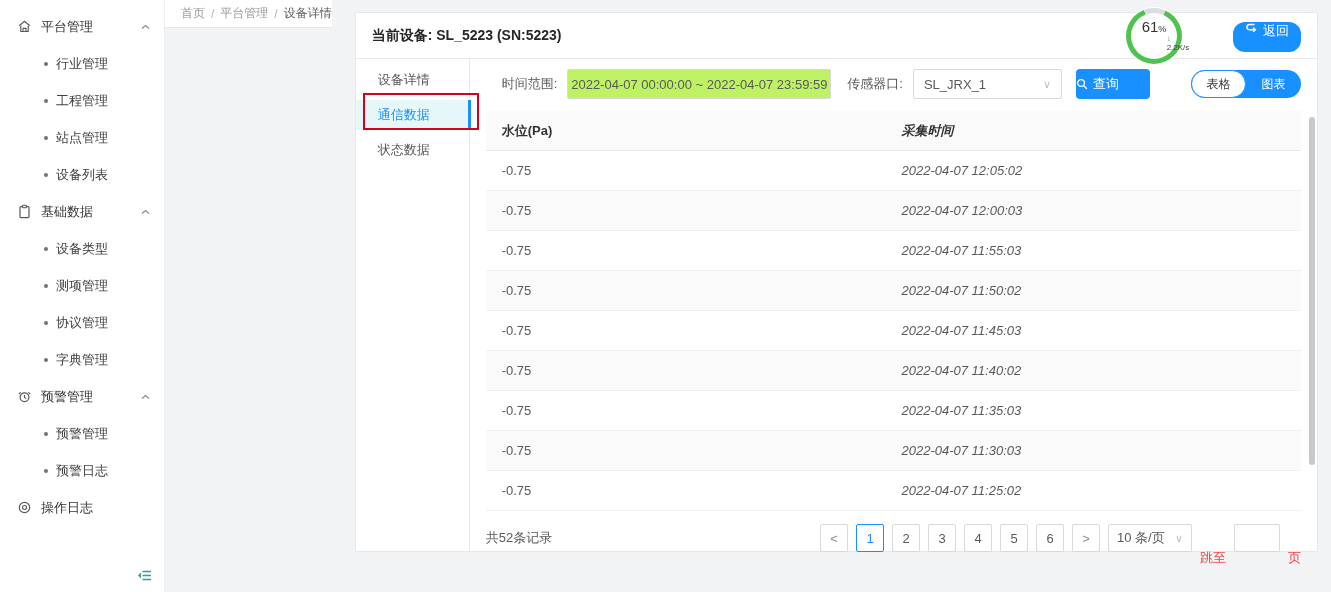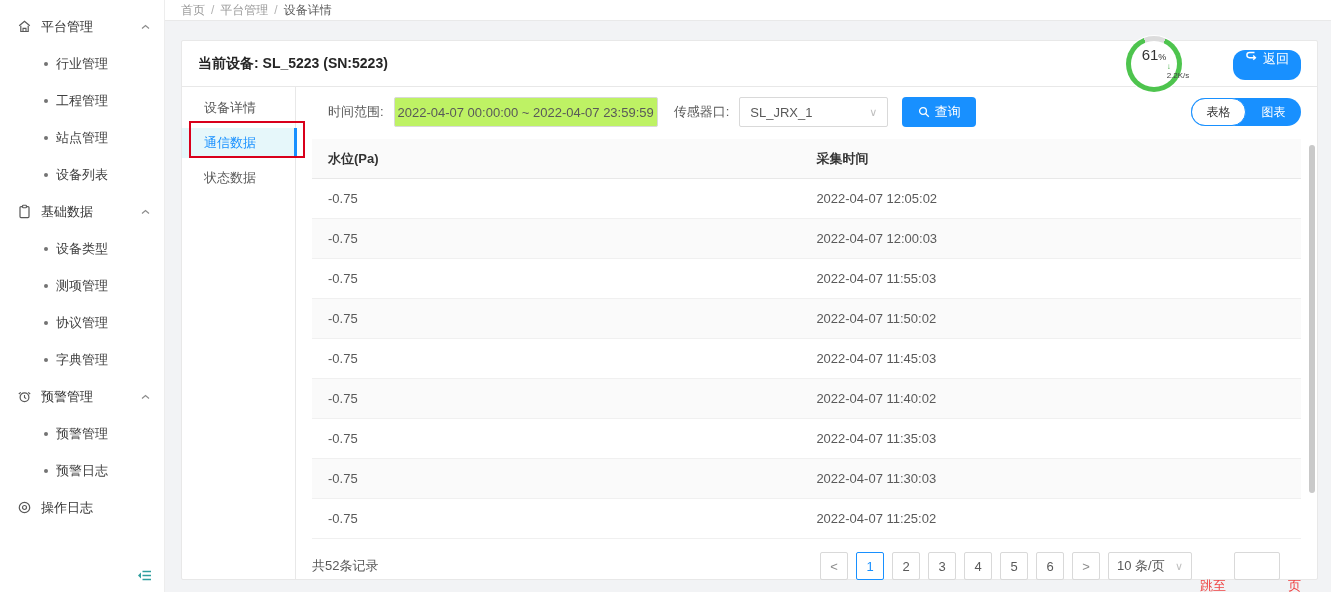--- a/index.html
+++ b/index.html
@@ -12,21 +12,21 @@
   .menu { padding-top:8px; }
   .menu-group-header { display:flex; align-items:center; height:37px; padding:0 14px 0 16px; cursor:pointer; color:#333; }
   .menu-group-header .gicon { width:16px; height:16px; margin-right:9px; display:inline-flex; align-items:center; justify-content:center; }
   .menu-group-header .glabel { flex:1; font-size:13px; }
   .menu-group-header .chev { color:#8c8c8c; display:inline-flex; }
   .menu-sub { display:flex; align-items:center; height:37px; padding-left:44px; color:#404040; font-size:13px; cursor:pointer; }
   .menu-sub .dot { width:4px; height:4px; border-radius:50%; background:#737373; margin-right:8px; flex-shrink:0; }
   .collapse-btn { position:absolute; bottom:10px; right:12px; cursor:pointer; display:inline-flex; }
 
   
-  .main { flex:1; display:flex; flex-direction:column; position:relative;gap:7px; }
+  .main { flex:1; display:flex; flex-direction:row; position:relative;gap:7px; }
   .breadcrumb { height:28px; background:#fff; border-bottom:1px solid #e9e9e9; display:flex; align-items:center; padding-left:16px; font-size:12px; }
   .bc-item { color:#999; cursor:pointer; }
   .bc-item.last { color:#595959; cursor:default; }
   .bc-sep { color:#b3b3b3; margin:0 6px; }
 
   .content { flex:1; padding:12px 13px 12px 16px; }
   .card { position:relative; background:#fff; border:1px solid #e8e8e8; border-radius:2px; height:540px; }
 
   .card-header { height:46px; border-bottom:1px solid #e8e8e8; display:flex; align-items:center; padding:0 16px; }
   .device-title { font-size:14px; font-weight:bold; color:#262626; }
@@ -53,33 +53,33 @@
   .annotation-box { position:absolute; left:7px; top:34px; width:116px; height:37px; border:2px solid #d9001b; z-index:6; pointer-events:none; }
 
   
   .panel { flex:1; padding:10px 16px 0 16px; display:flex; flex-direction:column; position:relative; }
   .filter-row { display:flex; align-items:center; height:30px; margin-bottom:12px;margin-left:16px; }
   .f-label { color:#595959; margin-right:10px; font-size:13px; }
   .time-input { width:264px; height:30px; border:1px solid #d9d9d9; border-radius:2px; display:flex; align-items:center; justify-content:center; color:#595959; font-size:13px; background:#bef264; cursor:text; }
   .sensor-select { width:149px; height:30px; border:1px solid #d9d9d9; border-radius:2px; display:flex; align-items:center; padding:0 10px; color:#595959; font-size:13px; justify-content:space-between; cursor:pointer; background:#fff; }
   .sensor-select .chev { color:#bfbfbf; font-size:11px; }
   .gap { width:16px; } .gap-s { width:14px; }
-  .search-btn { height:30px; width:74px; background:#1890ff; border:none; border-radius:4px; color:#fff; font-size:13px; display:flex; align-items:center; justify-content:center; gap:5px; cursor:pointer; }
+  .search-btn { height:30px; width:74px; background:#1890ff; border:none; border-radius:4px; color:#fff; font-size:13px; display:flex; align-items:center; gap:5px; cursor:pointer; }
   .view-toggle { margin-left:auto; height:28px; background:#1890ff; border-radius:14px; display:flex; align-items:center; cursor:pointer; }
   .vt-seg { width:55px; height:28px; border-radius:14px; display:flex; align-items:center; justify-content:center; font-size:12px; }
   .vt-seg.on { background:#fff; color:#333; border:1px solid #1890ff; }
   .vt-seg.off { color:#fff; }
 
   
   .tbl { width:100%; }
   .tbl-head { display:flex; height:40px; background:#fafafa; border-bottom:1px solid #e8e8e8; align-items:center; font-weight:bold; color:#333; font-size:13px; }
   .tbl-row { display:flex; height:40px; align-items:center; border-bottom:1px solid #f0f0f0; color:#595959; font-size:13px; }
   .tbl-row:nth-child(even) { background:#fafafa; }
   .c1 { width:51%; padding-left:16px; }
-  .c2 { flex:1; }
+  .c2 { flex:1;font-style:italic; }
 
   
   .tfoot { display:flex; align-items:center; margin-top:12px; height:30px; }
   .total-text { color:#595959; font-size:13px; }
   .pager { margin-left:auto; display:flex; align-items:center; gap:8px; }
   .pg-box { min-width:28px; height:28px; border:1px solid #d9d9d9; border-radius:2px; background:#fff; display:flex; align-items:center; justify-content:center; font-size:13px; color:#595959; cursor:pointer; padding:0 6px; }
   .pg-box.active { border-color:#1890ff; color:#1890ff; }
   .pg-arrow { color:#8c8c8c; }
   .pg-size { width:84px; justify-content:space-between; padding:0 8px; }
   .pg-size .chev { color:#bfbfbf; font-size:11px; }

